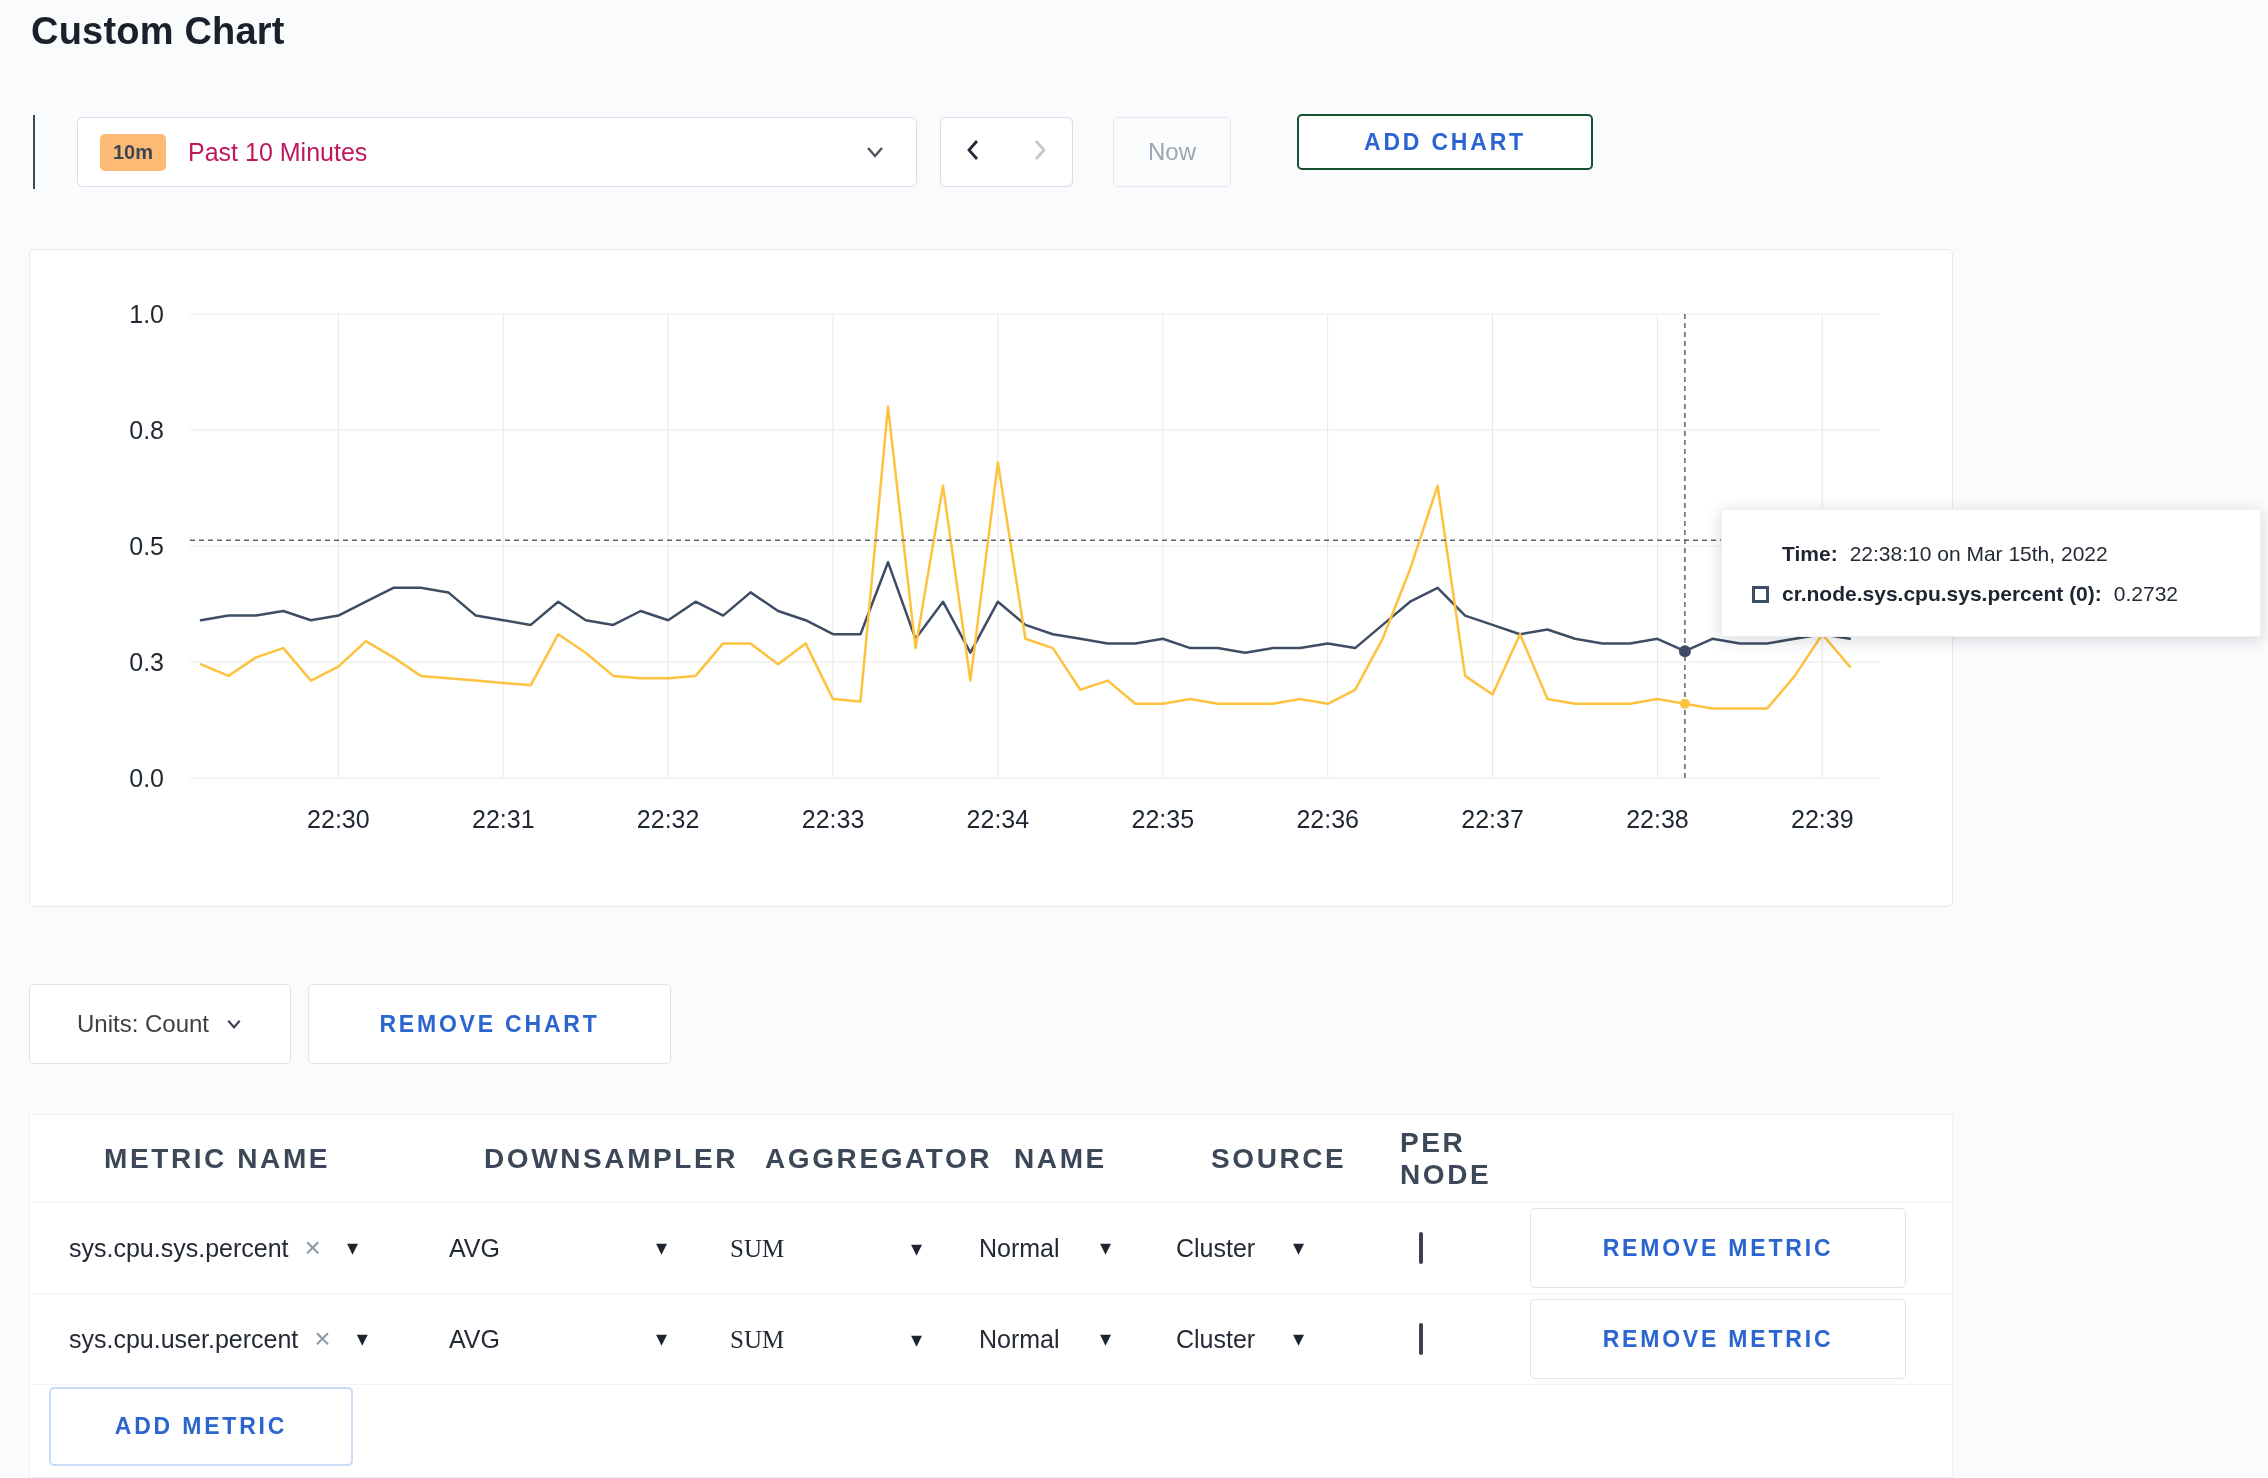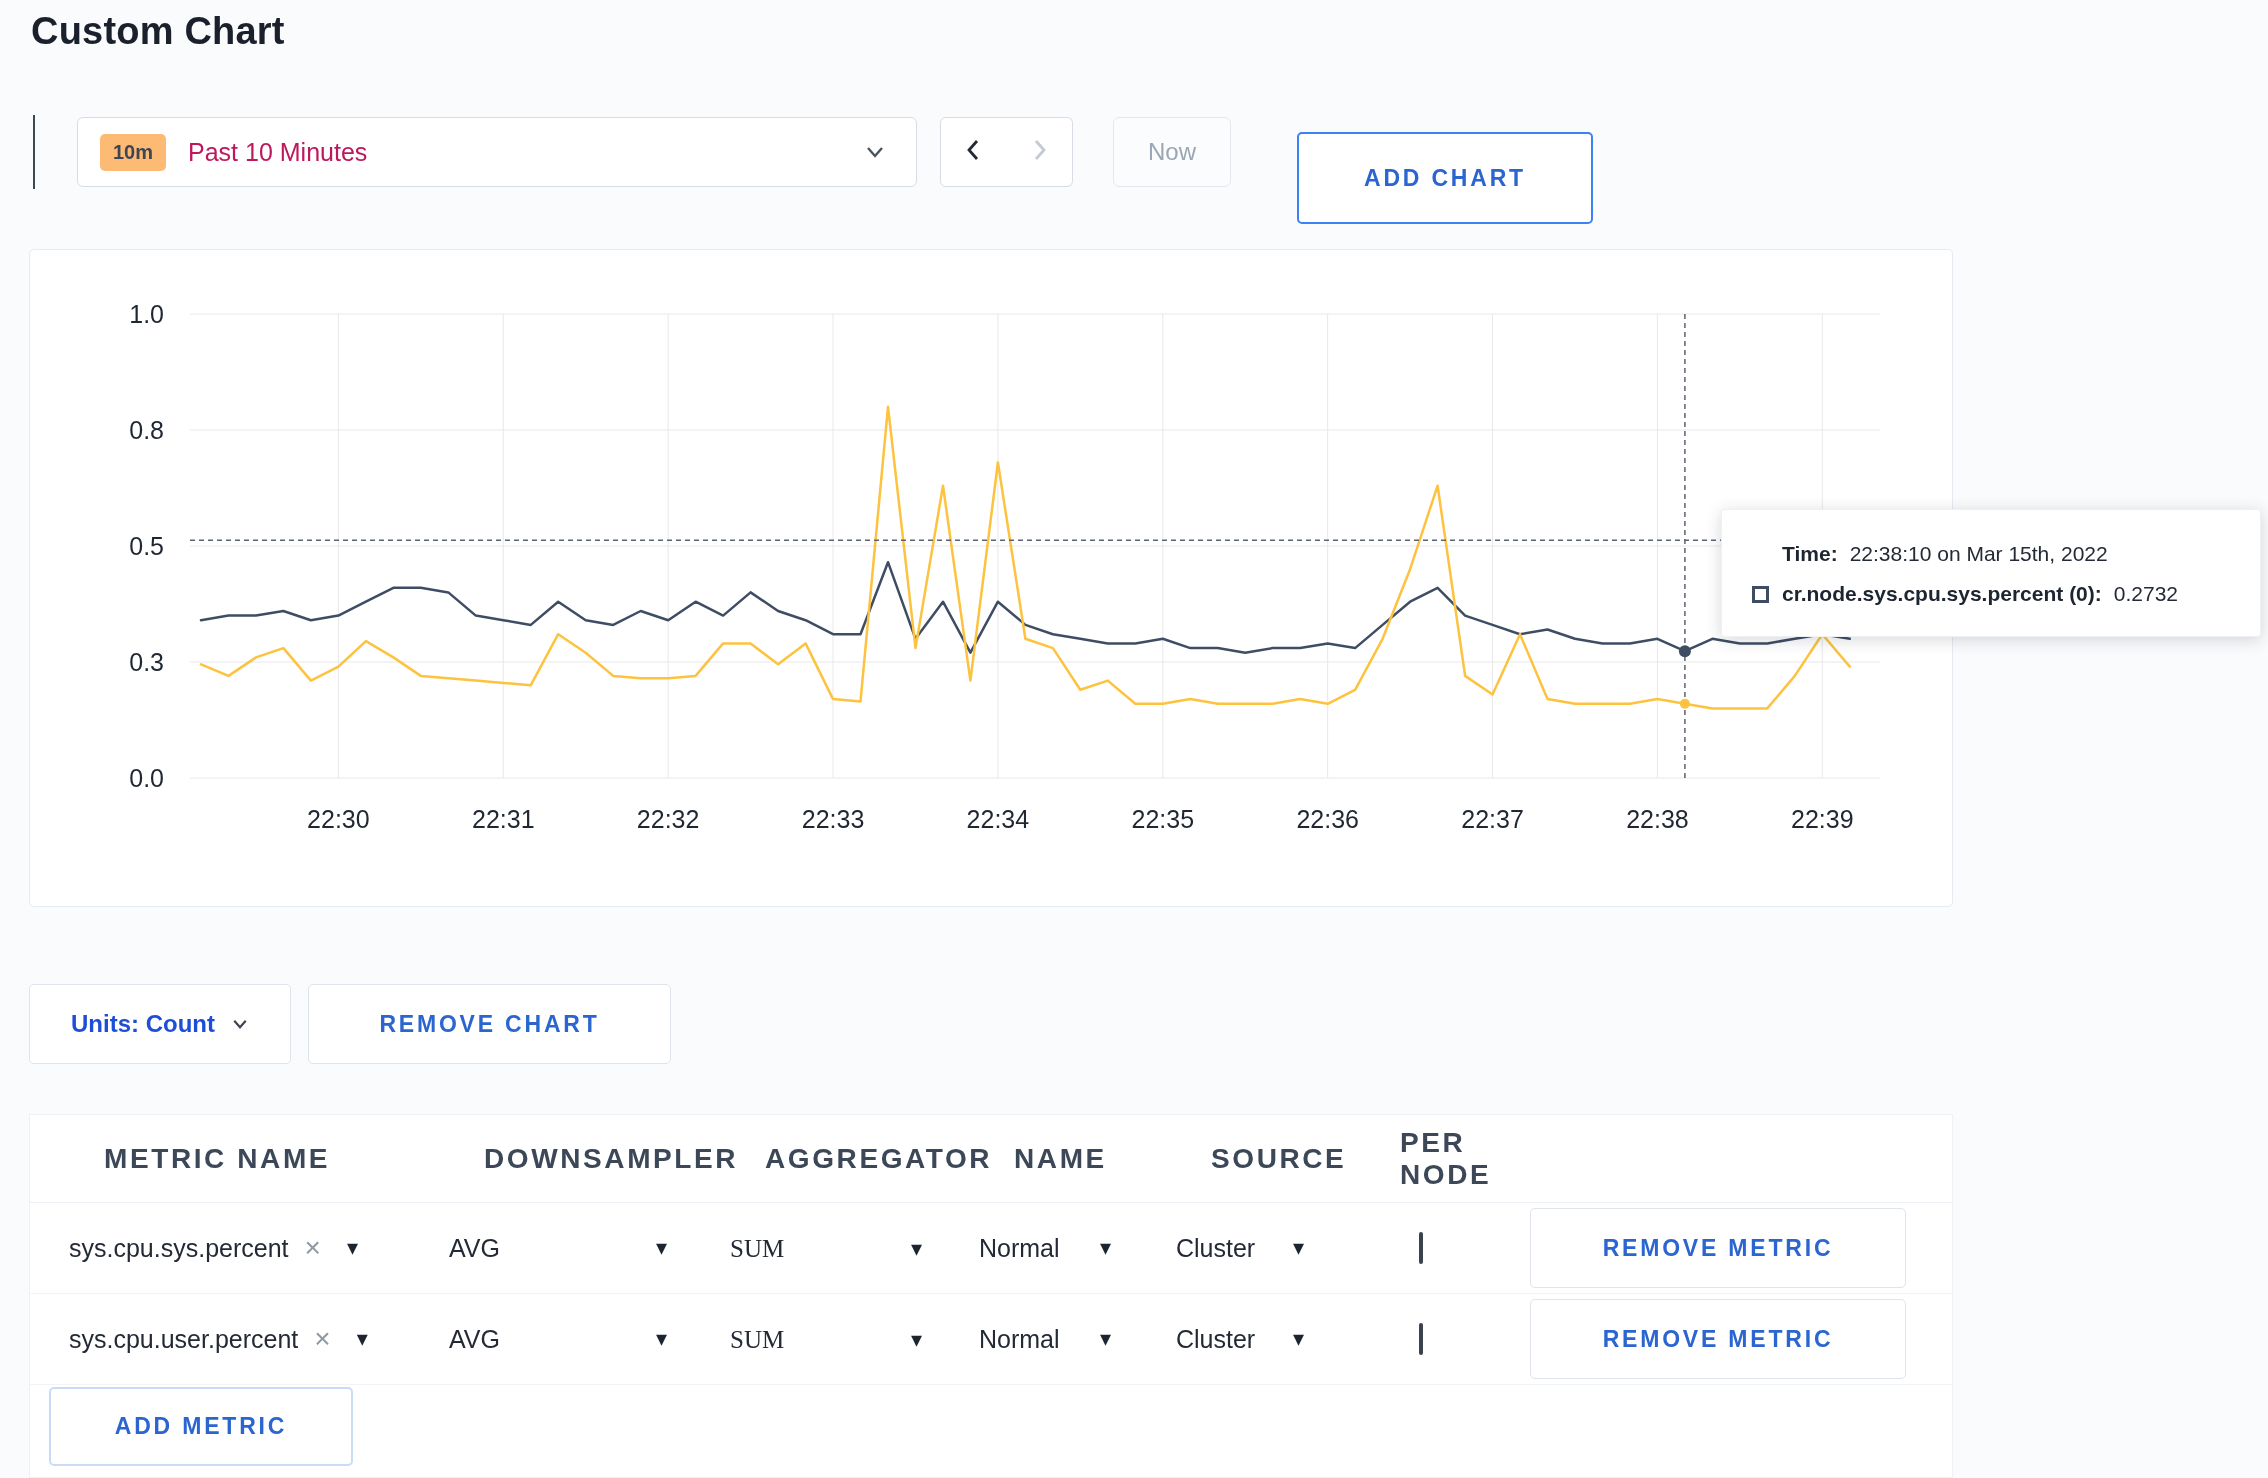--- a/index.html
+++ b/index.html
@@ -17,41 +17,41 @@
   .tf-label{margin-left:22px;font-size:25px;color:#be185d;}
   .tf-caret{margin-left:auto;margin-right:30px;display:flex;}
   .arrow-btn{top:117px;height:70px;width:67px;background:#fff;border:1px solid #d7dce6;
     display:flex;align-items:center;justify-content:center;cursor:pointer;}
   .arrow-prev{left:940px;border-radius:6px 0 0 6px;}
   .arrow-next{left:1006px;border-radius:0 6px 6px 0;border-left:none;}
   .now-btn{left:1113px;top:117px;width:118px;height:70px;background:#fbfcfd;border:1px solid #e3e7ee;
     border-radius:6px;font-size:24px;color:#9ba6b4;display:flex;align-items:center;justify-content:center;}
   .btn-blue{display:flex;align-items:center;justify-content:center;background:#fff;cursor:pointer;
     font-weight:bold;letter-spacing:2.8px;font-size:23px;color:#2a65d0;border-radius:5px;}
-  .add-chart{left:1297px;top:132px;width:296px;height:92px;border:2px solid #3b82f6;}
+  .add-chart{left:1297px;top:114px;width:296px;height:56px;border:2px solid #14532d;}
 
   
   .chart-card{left:29px;top:249px;width:1924px;height:658px;background:#fff;
     border:1px solid #e7eaf0;border-radius:5px;}
   .chart-svg{position:absolute;left:0;top:0;}
   svg text{font-family:"Liberation Sans",sans-serif;}
 
   
   .tooltip{left:1721px;top:509px;width:540px;background:#fff;border:1px solid #eef0f4;border-radius:3px;
     box-shadow:0 3px 16px rgba(30,40,60,.18);padding:24px 28px 22px 30px;z-index:5;}
   .tt-row{display:flex;align-items:center;height:40px;font-size:21px;}
   .tt-indent{width:30px;flex:0 0 30px;display:flex;align-items:center;}
   .tt-swatch{width:17px;height:17px;border:3px solid #3e4d63;background:#fff;}
   .tt-label{font-weight:bold;color:#1d2531;}
   .tt-value{margin-left:12px;color:#242a35;}
 
   
   .units-btn{left:29px;top:984px;width:262px;height:80px;background:#fff;border:1px solid #dfe4ec;
     border-radius:5px;display:flex;align-items:center;justify-content:center;cursor:pointer;}
-  .units-label{font-size:24px;font-weight:bold;color:#1d4ed8;}
+  .units-label{font-size:24px;font-weight:normal;color:#404040;}
   .units-caret{margin-left:16px;display:flex;}
   .remove-chart{left:308px;top:984px;width:363px;height:80px;border:1px solid #dfe4ec;}
 
   
   .table-card{left:29px;top:1114px;width:1924px;height:364px;background:#fff;border:1px solid #eef1f5;}
   .t-row{display:grid;grid-template-columns:380px 281px 249px 197px 189px 165px 1fr;
     align-items:center;padding-left:39px;padding-right:20px;}
   .t-head{height:88px;border-bottom:1px solid #eef1f5;}
   .t-head span{font-size:28px;font-weight:bold;letter-spacing:2.6px;color:#3c4858;margin-left:35px;}
   .t-body{height:91px;border-bottom:1px solid #f1f3f6;font-size:25px;}

